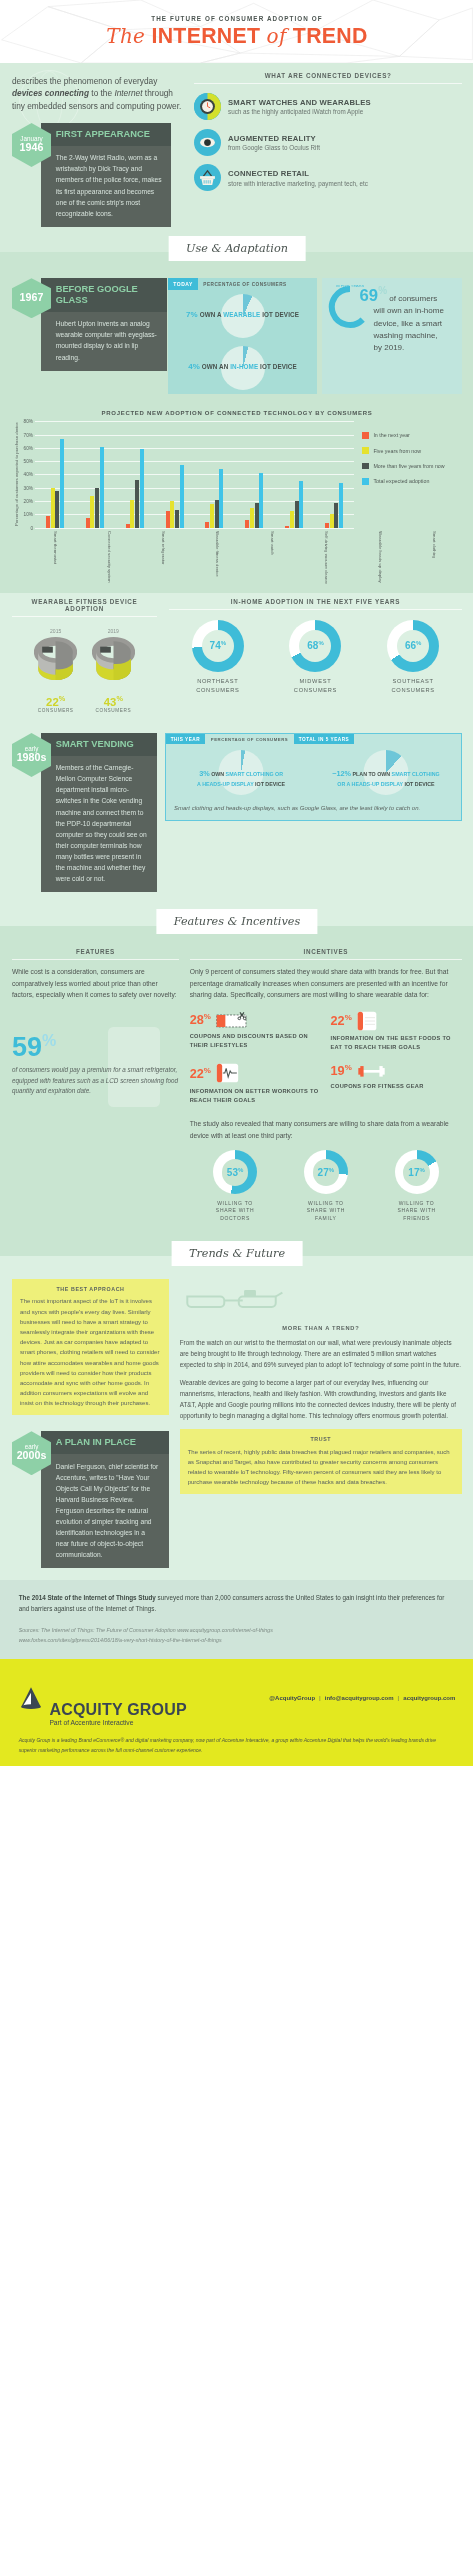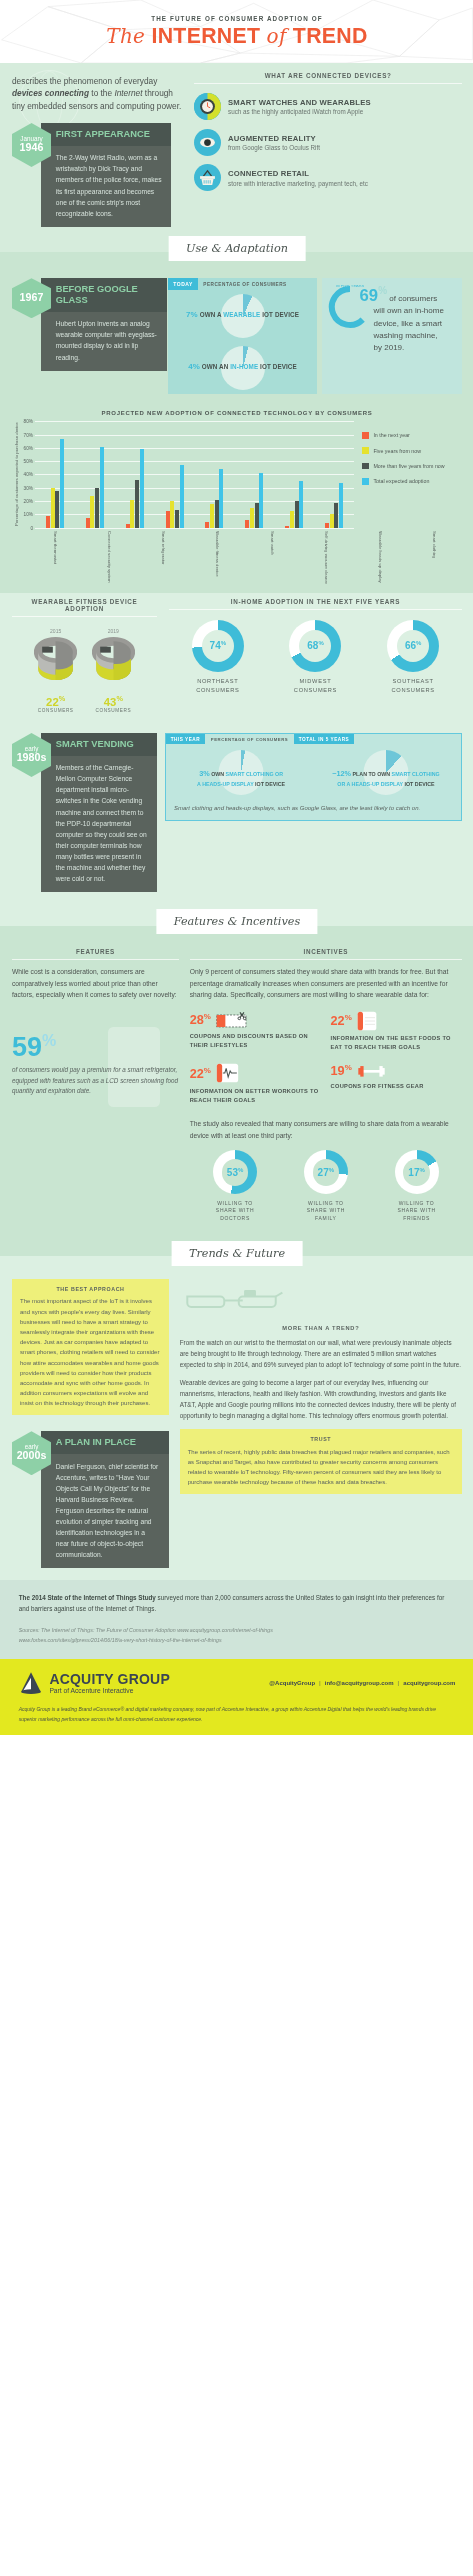--- a/index.html
+++ b/index.html
@@ -236,21 +236,21 @@
 
   
   .fn { background: #cfe4d9; padding: 12px 18.7px 13.3px 18.7px; }
   .fn-main { font-size: 6.3px; line-height: 1.8; color: #3f4a45; }
   .fn-main b { font-weight: bold; }
   .fn-src { font-size: 5.3px; font-style: italic; color: #7d8a84; line-height: 1.9; margin-top: 10.7px; }
   .brand { background: #e3e81f; padding: 12px 18.7px 10.7px 18.7px; }
   .brand-row { display: flex; align-items: center; justify-content: space-between; }
   .logo { display: flex; align-items: center; gap: 6.7px; }
   .logo-mark { width: 24px; height: 24px; position: relative; }
-  .logo-txt .t1 { font-size: 14px; font-weight: bold; color: #3b4652; letter-spacing: 0.2px; }
+  .logo-txt .t1 { font-size: 16px; font-weight: bold; color: #3b4652; letter-spacing: 0.2px; margin-top: 30px; }
   .logo-txt .t2 { font-size: 6.7px; color: #3b4652; }
   .contact { font-size: 6px; font-weight: bold; color: #3b4652; }
   .contact i { font-style: normal; color: #8f9a3e; padding: 0 4px; }
   .brand-note { font-size: 5px; font-style: italic; color: #4a5442; line-height: 1.9; margin-top: 10.7px; }
 </style>
 </head>
 <body>
 
 <div class="page">
 

